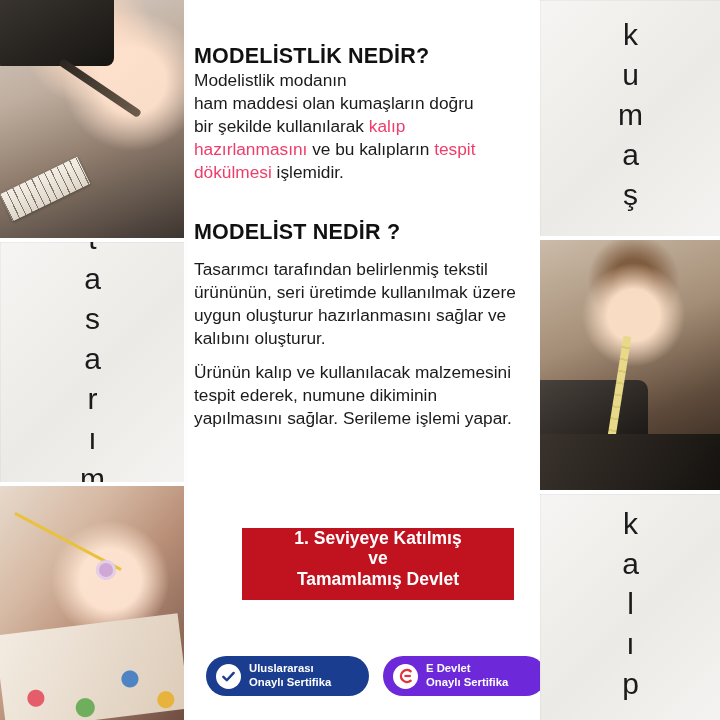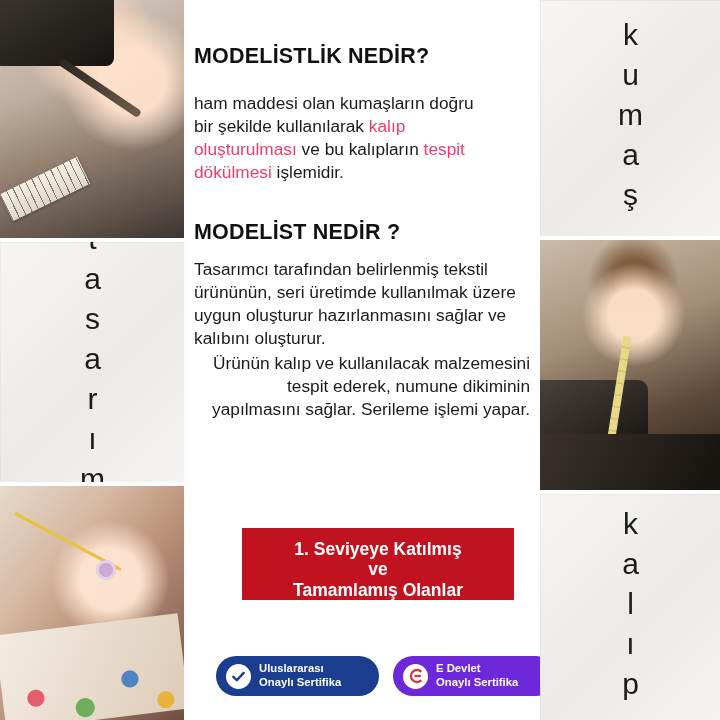--- a/index.html
+++ b/index.html
@@ -80,42 +80,42 @@
     letter-spacing: 0.2px;
   }
   p.body {
     font-size: 17.3px;
     line-height: 1.33;
     color: #1b1b1b;
   }
   .pink { color: #ee3d6b; }
   .block-2 { margin-top: 24px; }
   .block-2 h2.head { margin-bottom: 13px; margin-top: 36px; }
-  .para-2b { margin-top: 2px; text-align: right; }
+  .para-2b { margin-top: 11px; }
 
   
   .banner {
     position: absolute;
     left: 242px; top: 528px;
     width: 272px; height: 72px;
     background: #c1121f;
-    display: flex; align-items: flex-end; justify-content: center;
+    display: flex; align-items: flex-start; justify-content: center;
     text-align: center;
   }
   .banner-txt {
     color: #fff;
     font-weight: bold;
     font-size: 17.5px;
     line-height: 1.17;
   }
 
   
   .badges {
     position: absolute;
-    left: 216px; top: 656px;
+    left: 206px; top: 656px;
     width: 340px;
     display: flex; gap: 14px;
   }
   .badge {
     flex: 1;
     height: 40px;
     border-radius: 20px;
     display: flex; align-items: center;
     padding: 0 10px;
     color: #fff;
@@ -247,40 +247,40 @@
         <div class="btn"></div>
       </div>
     </div>
   </div>
 
   <div class="center">
 
     <div class="block-1">
       <h2 class="head">MODELİSTLİK NEDİR?</h2>
       <p class="body">
-        <br>
+        <span>Modelistlik modanın</span><br>
         <span> ham maddesi olan kumaşların doğru</span><br>
         <span>bir şekilde kullanılarak </span><span class="pink">kalıp</span><br>
-        <span class="pink">oluşturulması</span><span> ve bu kalıpların </span><span class="pink">tespit</span><br>
+        <span class="pink">hazırlanmasını</span><span> ve bu kalıpların </span><span class="pink">tespit</span><br>
         <span class="pink">dökülmesi</span><span> işlemidir.</span>
       </p>
     </div>
 
     <div class="block-2">
       <h2 class="head">MODELİST NEDİR ?</h2>
       <p class="body"> Tasarımcı tarafından belirlenmiş tekstil ürününün, seri üretimde kullanılmak üzere uygun oluşturur hazırlanmasını sağlar ve kalıbını oluşturur.</p>
       <p class="body para-2b">Ürünün kalıp ve kullanılacak malzemesini tespit ederek, numune dikiminin yapılmasını sağlar. Serileme işlemi yapar.</p>
     </div>
   </div>
 
   <div class="banner">
     <div class="banner-txt">
       <span>1. Seviyeye Katılmış</span><br>
       <span>ve</span><br>
-      <span>Tamamlamış Olanlar</span>
+      <span>Tamamlamış Devlet</span>
     </div>
   </div>
 
   <div class="badges">
     <div class="badge badge-blue">
       <span class="badge-ico">
         <svg width="15" height="15" viewBox="0 0 16 16">
             <path d="M2.5 8.3 L6.2 12 L13.5 4.2" stroke="#1a3d8f" stroke-width="2.6" fill="none" stroke-linecap="round" stroke-linejoin="round"></path>
           </svg>
       </span>

